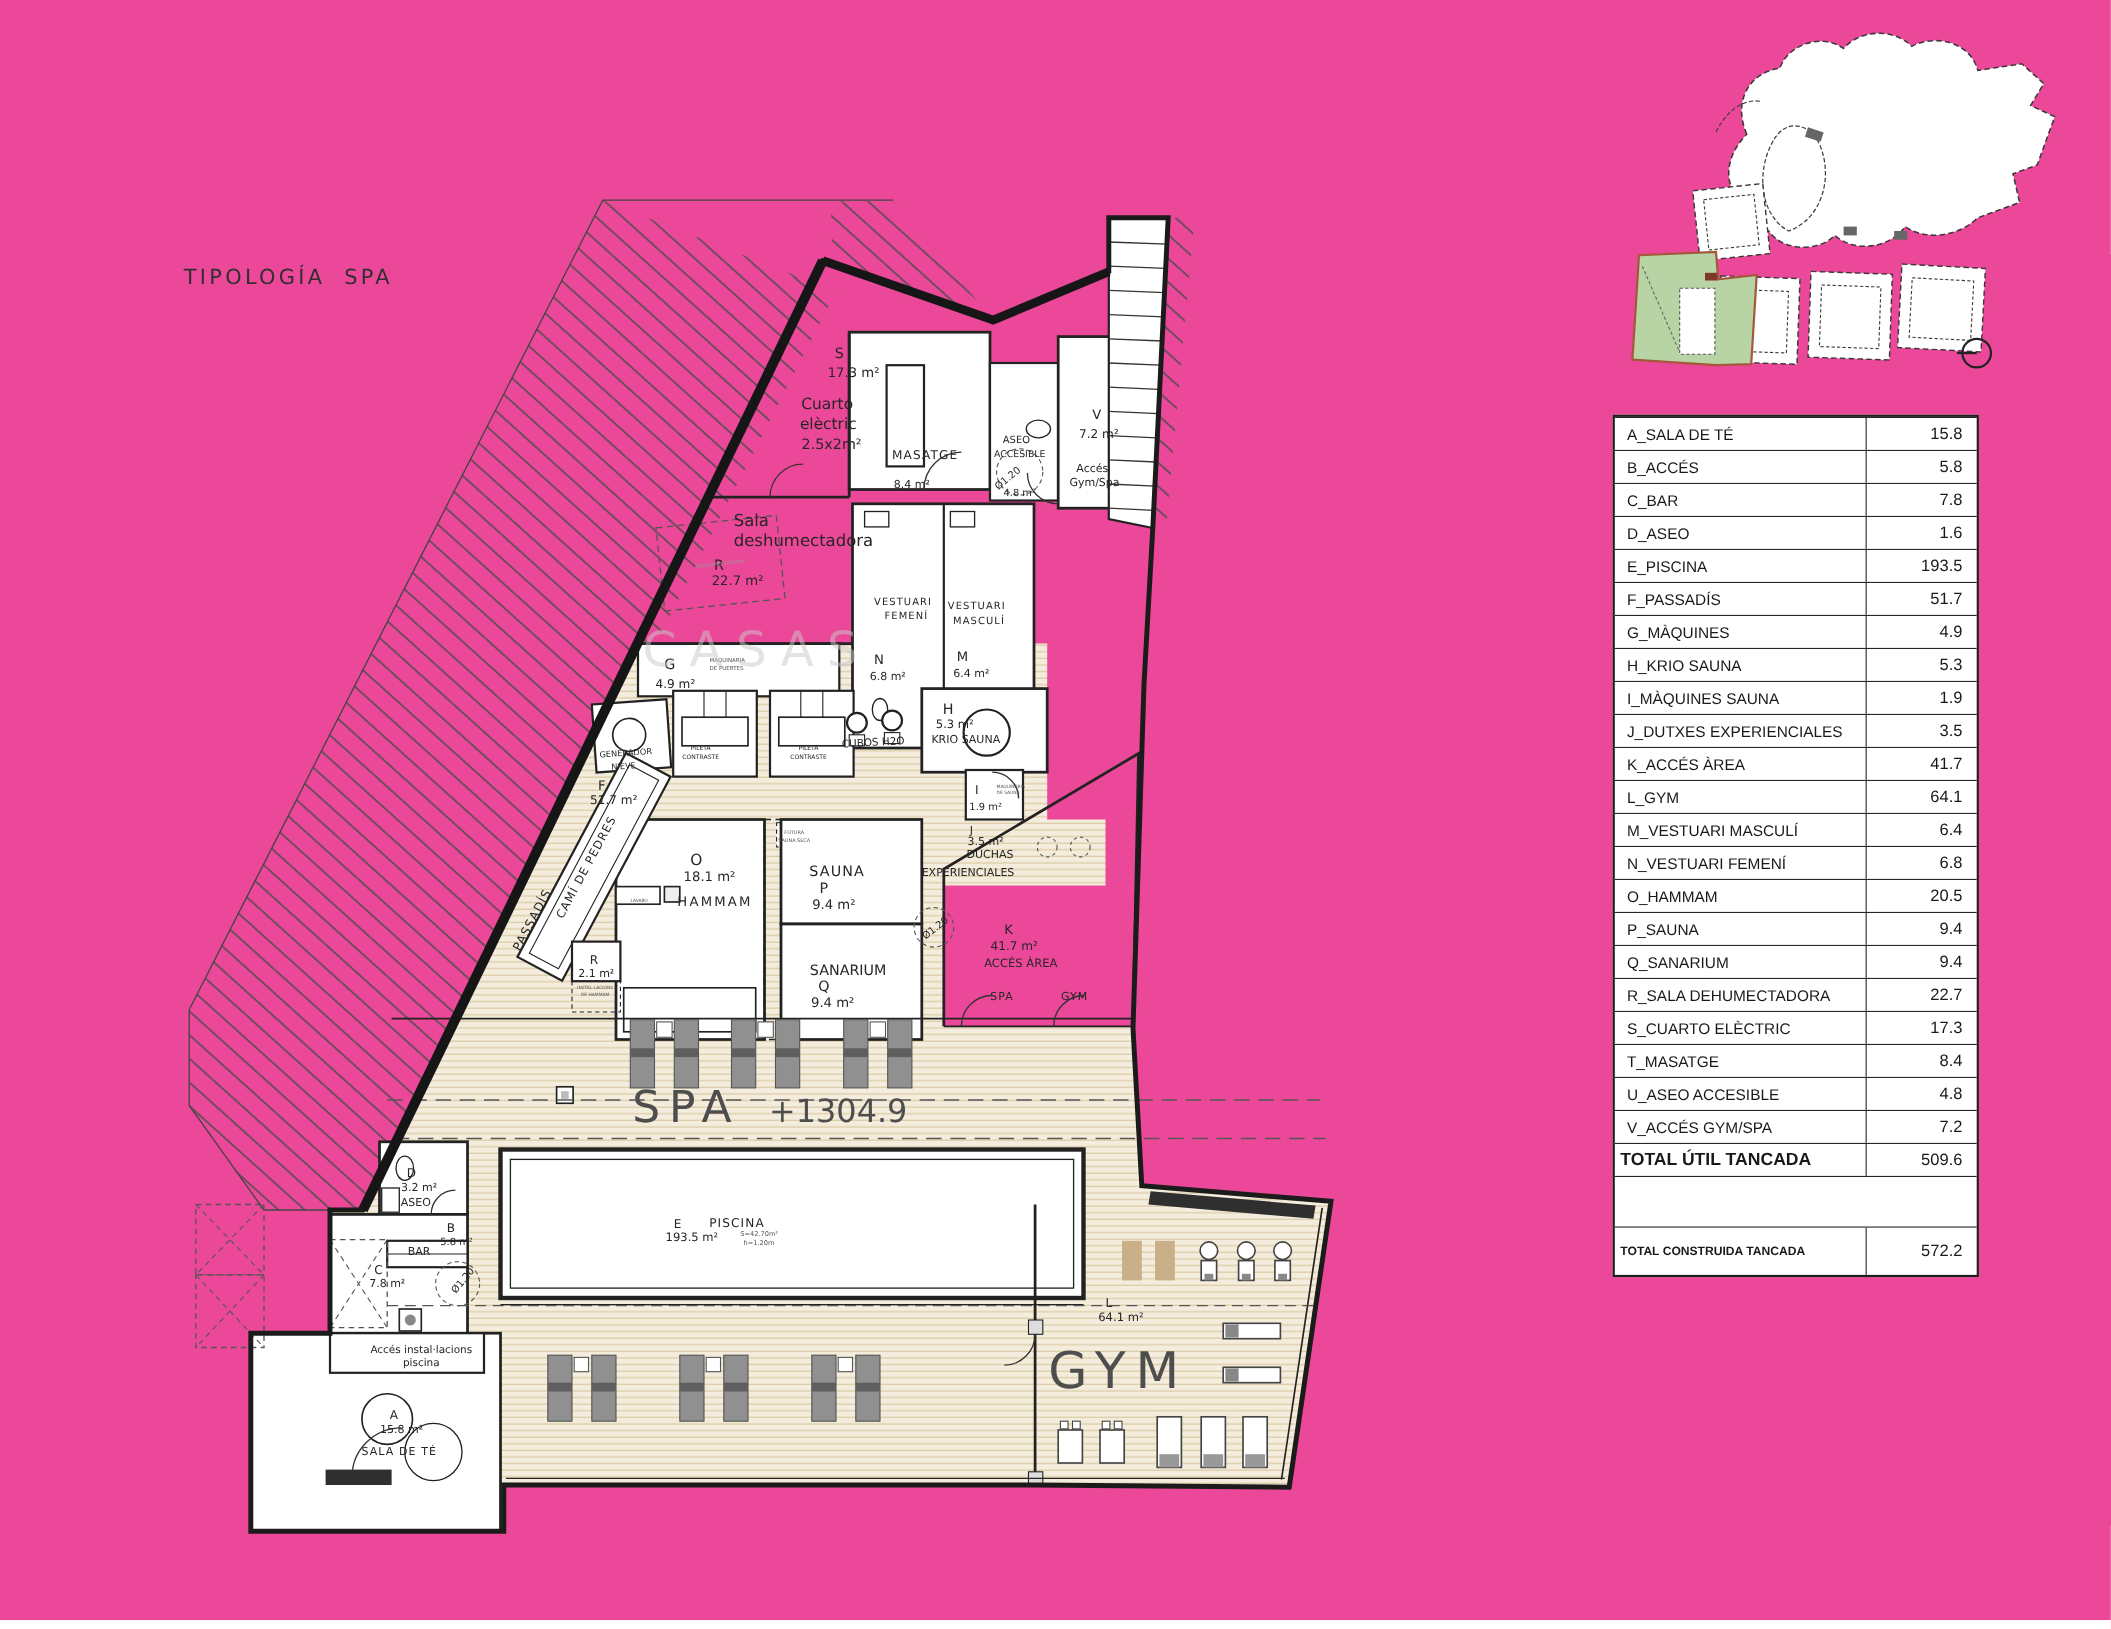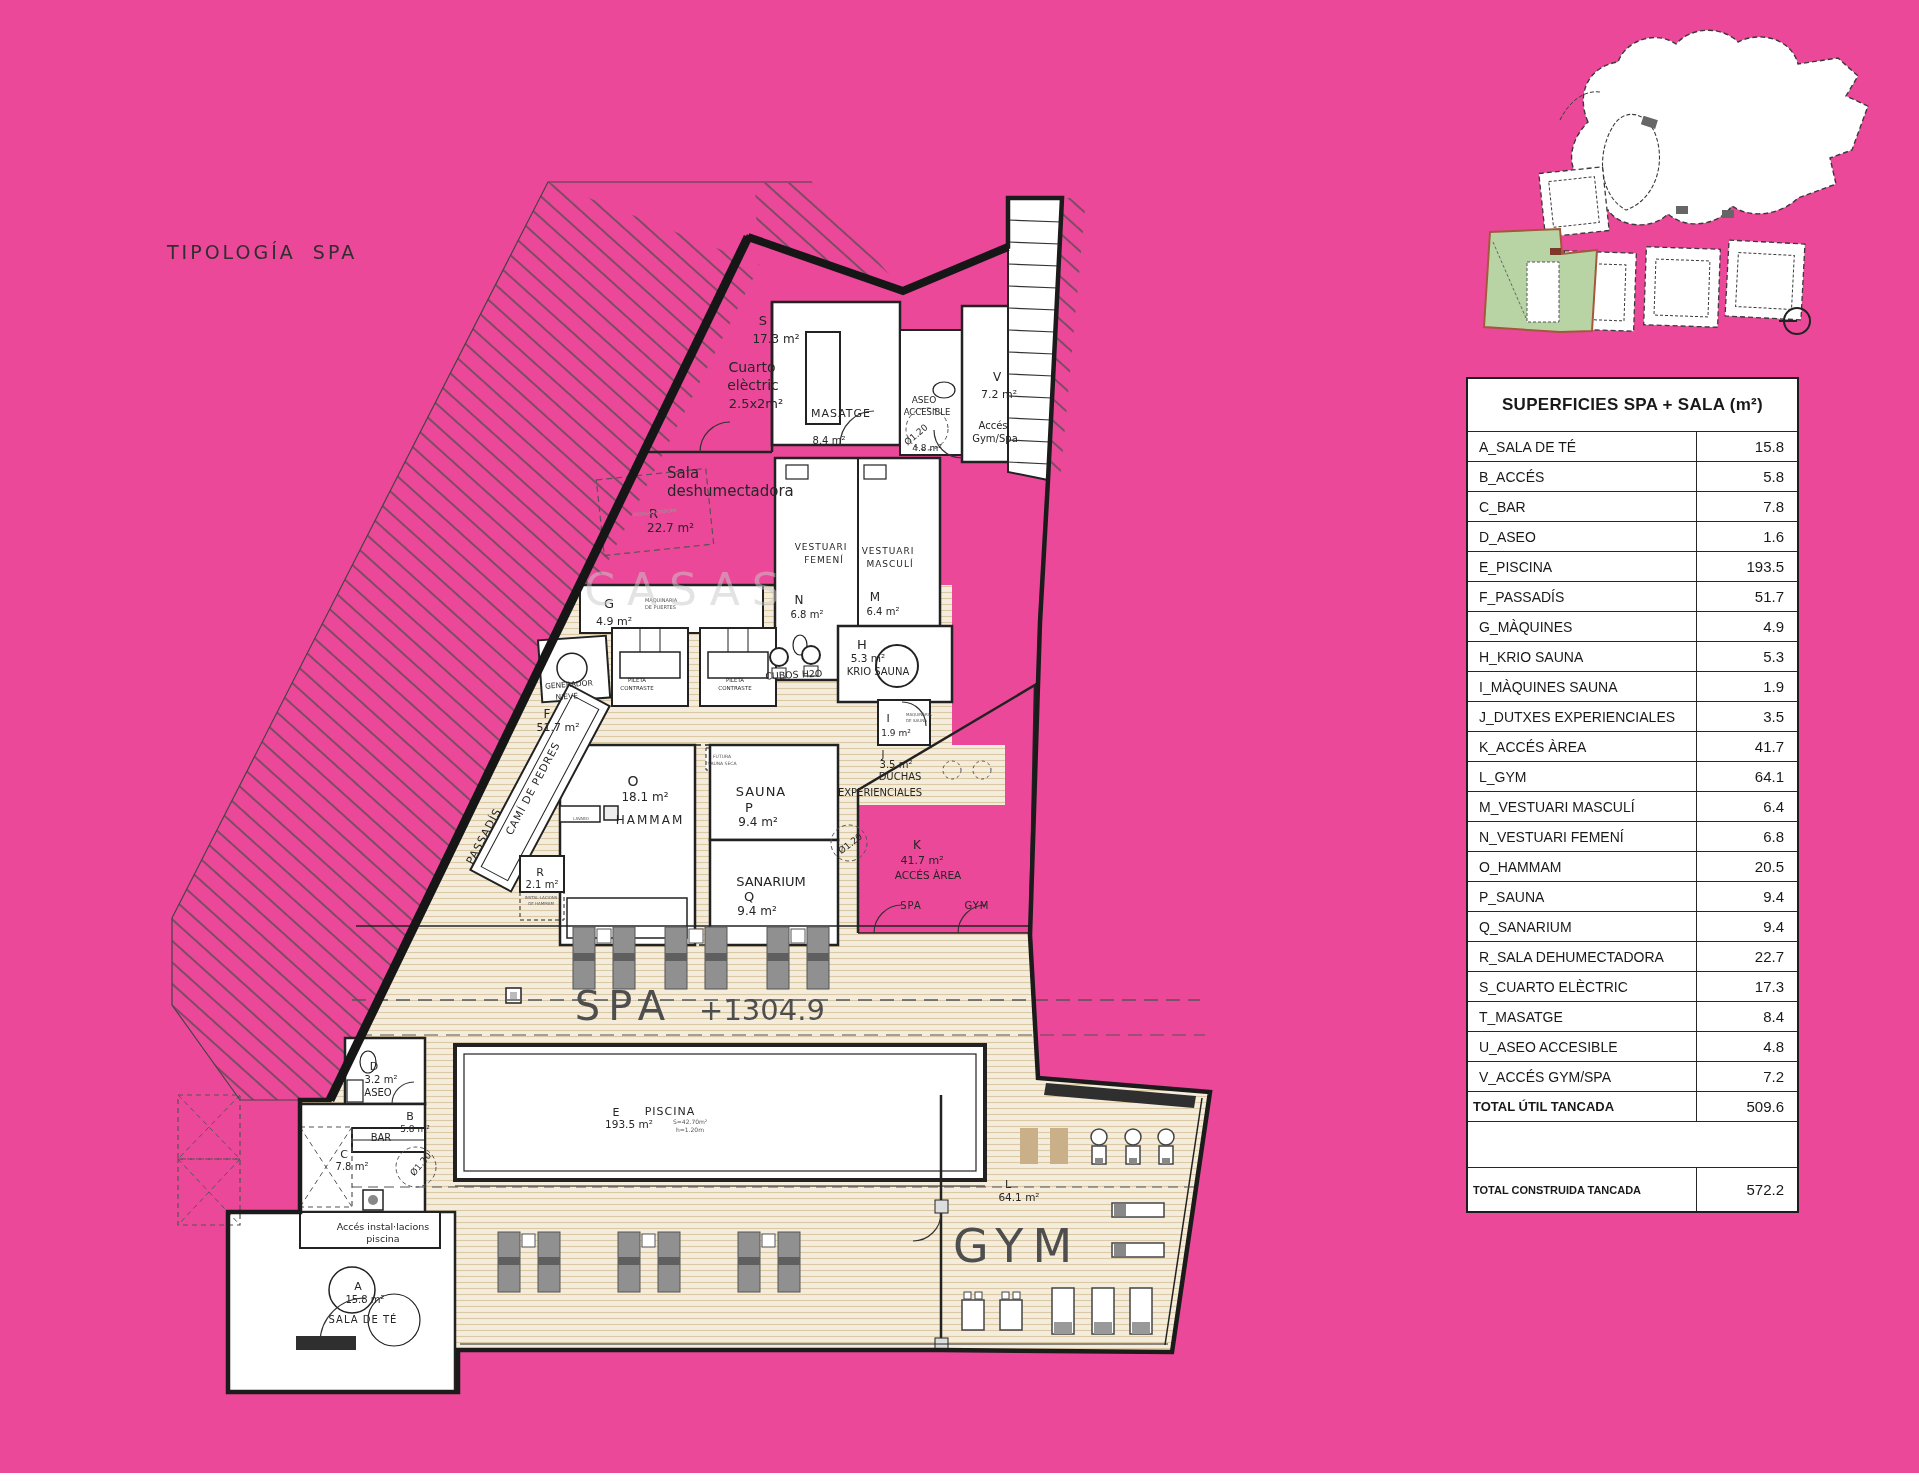--- a/index.html
+++ b/index.html
@@ -10,21 +10,21 @@
   svg text{font-family:"DejaVu Sans",sans-serif;}
   
   .table-wrap{position:absolute;left:1466px;top:377px;width:329px;border:2.5px solid #1d1d1d;
               background:#fff;font-family:"Liberation Sans",sans-serif;color:#191919;}
   .t-title{height:52px;display:flex;align-items:center;justify-content:center;
            font-weight:bold;font-size:17px;letter-spacing:.3px;}
   .trow{display:flex;height:29px;border-top:1.5px solid #262626;}
   .tl{flex:1;display:flex;align-items:center;padding-left:11px;font-size:14px;text-align:right;}
   .tv{width:87px;display:flex;align-items:center;justify-content:flex-end;
       padding-right:13px;border-left:1.5px solid #262626;font-size:15px;text-align:center;}
-  .trow.total .tl{font-weight:bold;font-size:13px;padding-left:5px;}
+  .trow.total .tl{font-weight:bold;font-size:16px;padding-left:5px;}
   .trow.spacer{height:45px;}
   .trow.built{height:43px;}
   .trow.built .tl{font-weight:bold;font-size:11px;}
 </style>
 </head>
 <body>
 
 <div class="sheet">
 
   <div class="page-title">TIPOLOGÍA SPA</div>
@@ -425,21 +425,20 @@
         <text x="383" y="1242" font-size="9.5" text-anchor="middle" fill="#262626">piscina</text>
         <text x="358" y="1290" font-size="11" text-anchor="middle" fill="#262626">A</text>
         <text x="365" y="1303" font-size="10" text-anchor="middle" fill="#262626">15.8 m²</text>
         <text x="363" y="1323" font-size="10" text-anchor="middle" fill="#262626" letter-spacing="1">SALA DE TÉ</text>
         <text x="688" y="605" font-size="44" text-anchor="middle" fill="#c9c9c9" letter-spacing="12" opacity="0.5">CASAS</text>
       </g>
   </svg>
 
   
   <div class="table-wrap">
-    <div class="t-title">SUPERFICIES SPA + SALA (m²)</div>
     <div>
         <div class="trow">
           <div class="tl">A_SALA DE TÉ</div>
           <div class="tv">15.8</div>
         </div>
         <div class="trow">
           <div class="tl">B_ACCÉS</div>
           <div class="tv">5.8</div>
         </div>
         <div class="trow">

